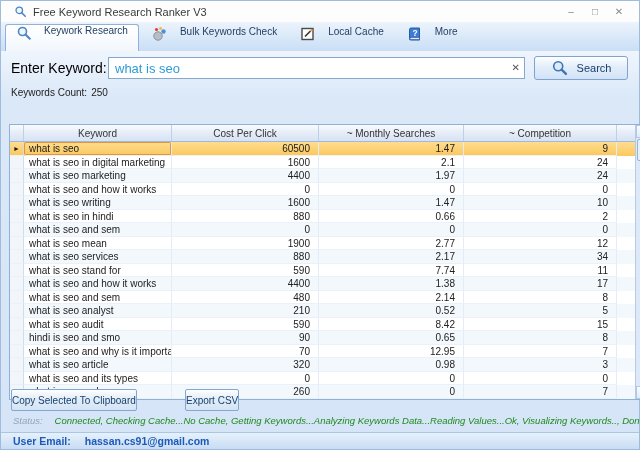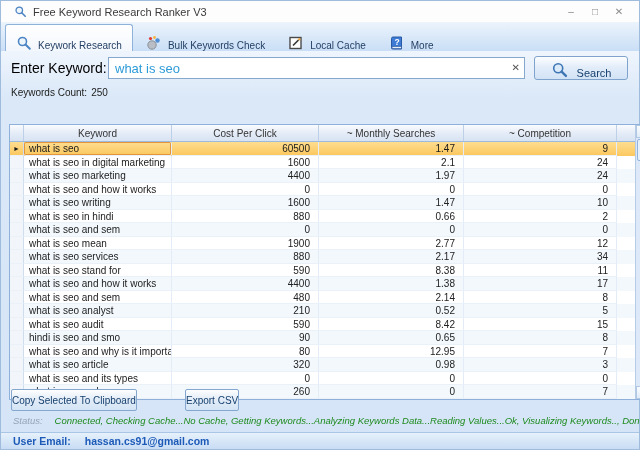--- a/index.html
+++ b/index.html
@@ -13,41 +13,41 @@
     display:flex; align-items:center; padding-left:13px; }
   .titlebar .app-icon { width:13px; height:13px; margin-right:6px; }
   .titlebar .title { font-size:11px; color:#3a3a3a; }
   .win-controls { position:absolute; right:8px; top:2px; display:flex; }
   .win-btn { width:24px; height:16px; display:flex; align-items:center;
     justify-content:center; font-size:10px; color:#8b8b8b; cursor:default; }
 
   
   .tabstrip { height:29px; background:linear-gradient(180deg,#ecf4fc,#c9def6);
     display:flex; align-items:flex-end; padding-left:4px; gap:3px; }
-  .tab { display:flex; align-items:flex-end; gap:6px; height:25px; padding:0 10px;
+  .tab { display:flex; align-items:flex-start; gap:12px; height:25px; padding:0 10px;
     font-size:10px; color:#233f63; border-radius:3px 3px 0 0; cursor:default; }
   .tab.active { background:linear-gradient(180deg,#ffffff,#f2f7fd);
     border:1px solid #8fb2da; border-bottom:none; height:27px; }
   .tab svg { width:16px; height:16px; }
 
   
   .client { position:relative; height:398px;
     background:linear-gradient(180deg,#eff5fd 0%, #dae8f8 12%, #d5e5f7 100%); }
 
   .kw-label { position:absolute; left:10px; top:9px; font-size:14px; color:#000; }
   .search-box { position:absolute; left:107px; top:6px; width:417px; height:22px; }
   .search-box input { width:100%; height:100%; border:1px solid #86a8cd;
     font-family:"Liberation Sans", sans-serif; font-size:13px; color:#2E9BD8;
     padding:0 18px 0 6px; outline:none; }
   .clear-x { position:absolute; right:5px; top:4px; font-size:10px; color:#555;
     cursor:default; line-height:13px; }
   .search-btn { position:absolute; left:533px; top:5px; width:94px; height:24px;
     border:1px solid #7fa3cc; border-radius:3px;
     background:linear-gradient(180deg,#fdfeff,#e3edf9 45%,#d2e3f6);
-    display:flex; align-items:flex-end; justify-content:center; gap:8px;
+    display:flex; align-items:center; justify-content:center; gap:8px;
     font-size:11px; color:#17406e; cursor:default; }
   .search-btn svg { width:18px; height:18px; }
 
   .count-line { position:absolute; left:10px; top:36px; font-size:10px;
     font-weight:normal; color:#222; }
   .count-line span { margin-right:4px; }
 
   
   .table { position:absolute; left:8px; top:53px; width:640px; height:276px;
     background:#fff; border:1px solid #8FB0D8;margin-top:20px; }
@@ -254,21 +254,21 @@
               <div class="gcell sel-cell"></div>
               <div class="gcell kw">what is seo services</div>
               <div class="gcell num">880</div>
               <div class="gcell num">2.17</div>
               <div class="gcell num">34</div>
             </div>
             <div class="grid-row">
               <div class="gcell sel-cell"></div>
               <div class="gcell kw">what is seo stand for</div>
               <div class="gcell num">590</div>
-              <div class="gcell num">8.38</div>
+              <div class="gcell num">7.74</div>
               <div class="gcell num">11</div>
             </div>
             <div class="grid-row alt">
               <div class="gcell sel-cell"></div>
               <div class="gcell kw">what is seo and how it works</div>
               <div class="gcell num">4400</div>
               <div class="gcell num">1.38</div>
               <div class="gcell num">17</div>
             </div>
             <div class="grid-row">
@@ -295,21 +295,21 @@
             <div class="grid-row alt">
               <div class="gcell sel-cell"></div>
               <div class="gcell kw">hindi is seo and smo</div>
               <div class="gcell num">90</div>
               <div class="gcell num">0.65</div>
               <div class="gcell num">8</div>
             </div>
             <div class="grid-row">
               <div class="gcell sel-cell"></div>
               <div class="gcell kw">what is seo and why is it important</div>
-              <div class="gcell num">80</div>
+              <div class="gcell num">70</div>
               <div class="gcell num">12.95</div>
               <div class="gcell num">7</div>
             </div>
             <div class="grid-row alt">
               <div class="gcell sel-cell"></div>
               <div class="gcell kw">what is seo article</div>
               <div class="gcell num">320</div>
               <div class="gcell num">0.98</div>
               <div class="gcell num">3</div>
             </div>

